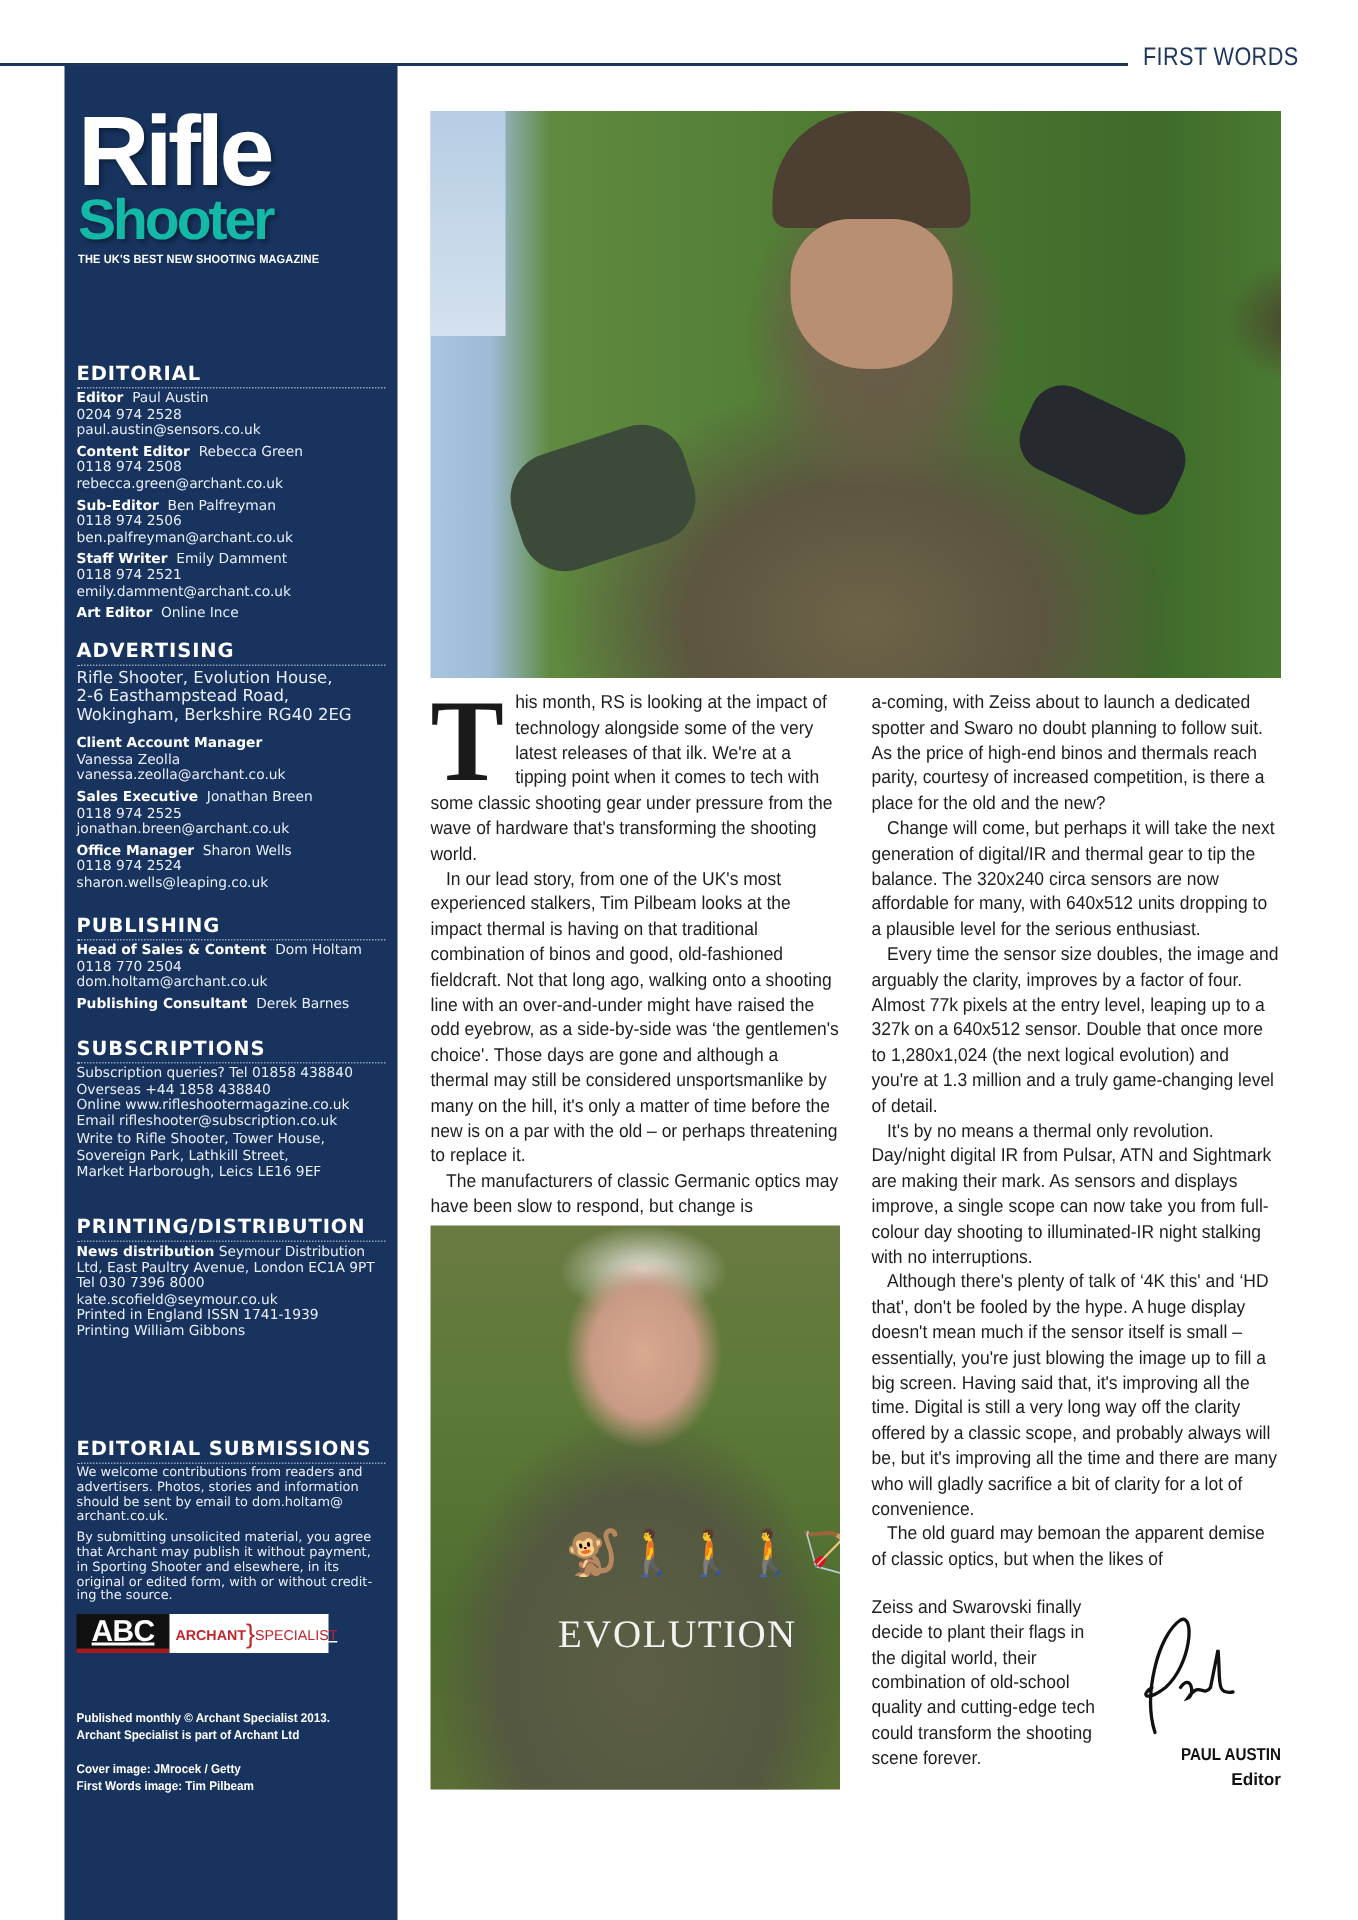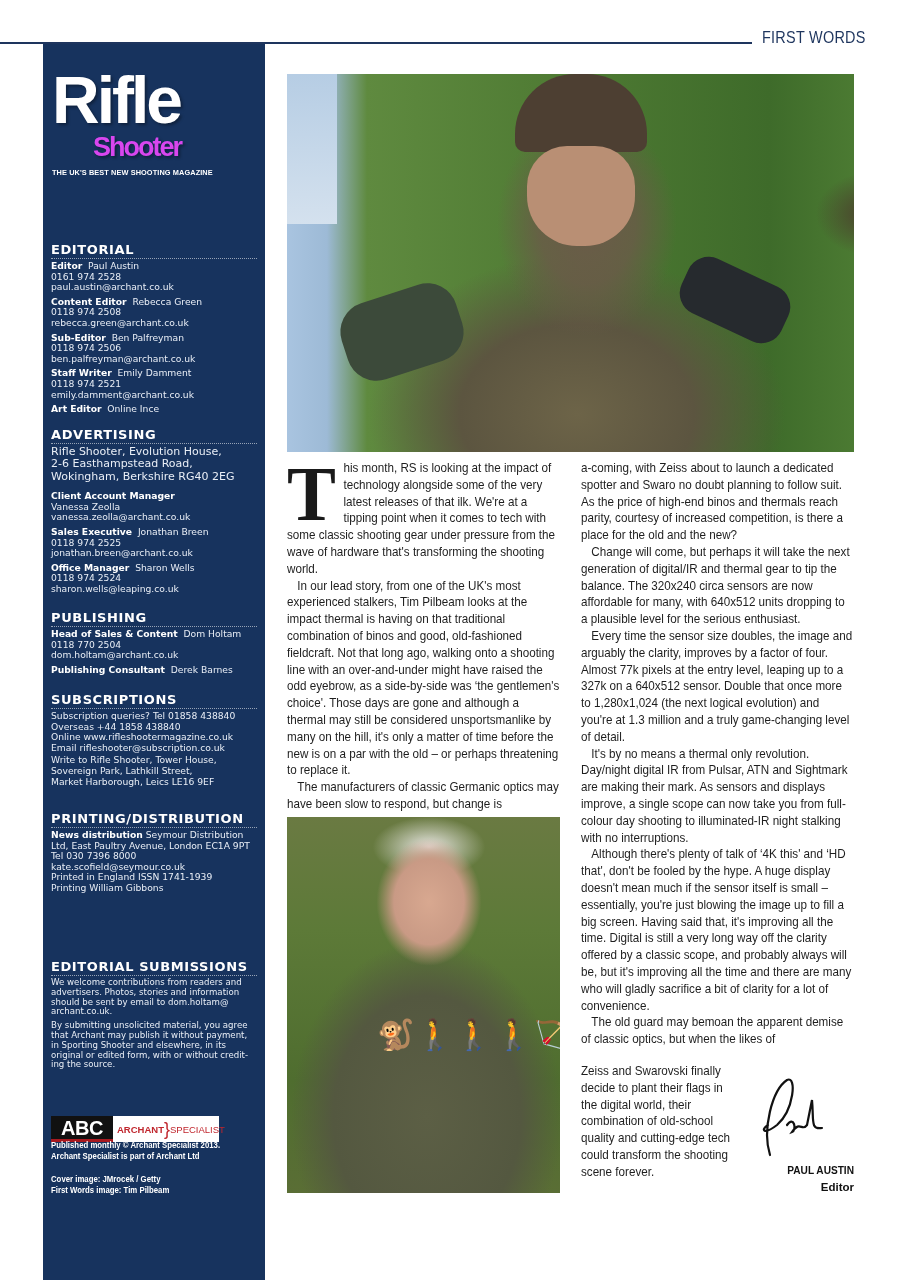--- a/index.html
+++ b/index.html
@@ -6,32 +6,32 @@
     html, body { width: 905px; height: 1280px; background: #ffffff; overflow: hidden; }
     body { position: relative; font-family: "Liberation Sans", sans-serif; color: #1a1a1a; }
 
     .top-rule { position: absolute; left: 0; top: 42px; width: 752px; height: 2px; background: #1e355e; }
     .section-tag { position: absolute; left: 762px; top: 28px; font-family: "Liberation Sans", sans-serif; font-size: 17px; color: #1e355e; letter-spacing: 0.3px; transform: scaleX(0.85); transform-origin: left top; white-space: nowrap; }
 
     
     .sidebar { position: absolute; left: 43px; top: 44px; width: 222px; height: 1236px; background: #17335e; color: #ffffff; padding: 0 8px 0 8px; }
     .masthead { position: absolute; left: 9px; top: 28px; }
     .mast-rifle { font-family: "Liberation Sans", sans-serif; font-weight: 700; font-size: 66px; line-height: 56px; letter-spacing: -3px; color: #ffffff; text-shadow: 2px 2px 3px rgba(0,0,0,0.35); }
-    .mast-shooter { font-family: "Liberation Sans", sans-serif; font-weight: 700; font-size: 27px; line-height: 38px; letter-spacing: -2px; color: #d946ef; text-shadow: 2px 2px 3px rgba(0,0,0,0.35); margin-top: 0px; margin-left: 41px; }
+    .mast-shooter { font-family: "Liberation Sans", sans-serif; font-weight: 700; font-size: 38px; line-height: 38px; letter-spacing: -2px; color: #14b8a6; text-shadow: 2px 2px 3px rgba(0,0,0,0.35); margin-top: 0px; }
     .mast-tagline { font-family: "Liberation Sans", sans-serif; font-weight: 700; font-size: 8px; letter-spacing: 0.1px; color: #ffffff; margin-top: 2px; transform: scaleX(0.92); transform-origin: left; white-space: nowrap; }
 
     .sb-section { position: absolute; left: 8px; width: 206px; margin-top: 20px; }
     .sb-heading { font-family: "DejaVu Sans", sans-serif; font-weight: 700; font-size: 13px; letter-spacing: 0.6px; line-height: 15px; padding-bottom: 1px; border-bottom: 1px dotted rgba(255,255,255,0.55); margin-bottom: 2px; white-space: nowrap; }
     .sb-line { font-family: "DejaVu Sans", sans-serif; font-size: 9.2px; line-height: 10.6px; white-space: nowrap; color: #e9eef6; }
     .sb-line b { font-weight: 700; color: #ffffff; }
     .sb-gap { height: 4px; }
     .sb-addr { font-family: "DejaVu Sans", sans-serif; font-size: 11px; line-height: 12.4px; white-space: nowrap; color: #e9eef6; }
     .sb-small { font-family: "DejaVu Sans", sans-serif; font-size: 8.6px; line-height: 9.8px; color: #e9eef6; }
 
-    .abc-logo { position: absolute; left: 8px; top: 1072px; height: 28px; display: flex; }
+    .abc-logo { position: absolute; left: 8px; top: 1032px; height: 28px; display: flex; text-decoration: underline; }
     .abc-box { width: 62px; height: 26px; background: #111; color: #fff; font-family: "Liberation Sans", sans-serif; font-weight: 700; font-size: 20px; line-height: 24px; text-align: center; letter-spacing: -0.5px; border-bottom: 3px solid #a8191f; }
     .archant-box { width: 106px; height: 26px; background: #fff; color: #c0262d; font-family: "Liberation Sans", sans-serif; font-size: 9.5px; line-height: 26px; padding-left: 4px; white-space: nowrap; text-align: center; }
     .archant-box .arch { font-weight: 700; }
     .archant-box .brace { font-size: 18px; vertical-align: -2px; color: #c0262d; }
     .footer-lines { position: absolute; left: 8px; width: 206px; font-family: "Liberation Sans", sans-serif; font-size: 8.4px; line-height: 11px; color: #ffffff; font-weight: 700; transform: scaleX(0.93); transform-origin: left; white-space: nowrap; }
 
     
     .photo { position: absolute; overflow: hidden; }
     .photo-main { left: 287px; top: 74px; width: 567px; height: 378px;
       background:
@@ -79,22 +79,22 @@
 <aside class="sidebar">
   <div class="masthead">
     <div class="mast-rifle">Rifle</div>
     <div class="mast-shooter">Shooter</div>
     <div class="mast-tagline">THE UK'S BEST NEW SHOOTING MAGAZINE</div>
   </div>
 
   <section class="sb-section" style="top:178px">
     <div class="sb-heading">EDITORIAL</div>
     <div class="sb-line"><b>Editor</b>&nbsp; <span>Paul Austin</span></div>
-    <div class="sb-line">0161 974 2528</div>
-    <div class="sb-line">paul.austin@archant.co.uk</div>
+    <div class="sb-line">0204 974 2528</div>
+    <div class="sb-line">paul.austin@sensors.co.uk</div>
     <div class="sb-gap"></div>
     <div class="sb-line"><b>Content Editor</b>&nbsp; <span>Rebecca Green</span></div>
     <div class="sb-line">0118 974 2508</div>
     <div class="sb-line">rebecca.green@archant.co.uk</div>
     <div class="sb-gap"></div>
     <div class="sb-line"><b>Sub-Editor</b>&nbsp; <span>Ben Palfreyman</span></div>
     <div class="sb-line">0118 974 2506</div>
     <div class="sb-line">ben.palfreyman@archant.co.uk</div>
     <div class="sb-gap"></div>
     <div class="sb-line"><b>Staff Writer</b>&nbsp; <span>Emily Damment</span></div>
@@ -192,20 +192,21 @@
 </div>
 
 <div class="col col-1">
   <p class="first"><span class="dropcap">T</span><span>his month, RS is looking at the impact of technology alongside some of the very latest releases of that ilk. We're at a tipping point when it comes to tech with some classic shooting gear under pressure from the wave of hardware that's transforming the shooting world.</span></p>
   <p>In our lead story, from one of the UK's most experienced stalkers, Tim Pilbeam looks at the impact thermal is having on that traditional combination of binos and good, old-fashioned fieldcraft. Not that long ago, walking onto a shooting line with an over-and-under might have raised the odd eyebrow, as a side-by-side was ‘the gentlemen's choice'. Those days are gone and although a thermal may still be considered unsportsmanlike by many on the hill, it's only a matter of time before the new is on a par with the old – or perhaps threatening to replace it.</p>
   <p>The manufacturers of classic Germanic optics may have been slow to respond, but change is</p>
 </div>
 
 <div class="photo photo-inset" aria-label="Grey-haired man in olive Evolution t-shirt">
   <div class="evo-figs">🐒🚶🚶🚶🏹</div>
+  <div class="evolution">EVOLUTION</div>
 </div>
 
 <div class="col col-2">
   <p class="first">a-coming, with Zeiss about to launch a dedicated spotter and Swaro no doubt planning to follow suit. As the price of high-end binos and thermals reach parity, courtesy of increased competition, is there a place for the old and the new?</p>
   <p>Change will come, but perhaps it will take the next generation of digital/IR and thermal gear to tip the balance. The 320x240 circa sensors are now affordable for many, with 640x512 units dropping to a plausible level for the serious enthusiast.</p>
   <p>Every time the sensor size doubles, the image and arguably the clarity, improves by a factor of four. Almost 77k pixels at the entry level, leaping up to a 327k on a 640x512 sensor. Double that once more to 1,280x1,024 (the next logical evolution) and you're at 1.3 million and a truly game-changing level of detail.</p>
   <p>It's by no means a thermal only revolution. Day/night digital IR from Pulsar, ATN and Sightmark are making their mark. As sensors and displays improve, a single scope can now take you from full-colour day shooting to illuminated-IR night stalking with no interruptions.</p>
   <p>Although there's plenty of talk of ‘4K this' and ‘HD that', don't be fooled by the hype. A huge display doesn't mean much if the sensor itself is small – essentially, you're just blowing the image up to fill a big screen. Having said that, it's improving all the time. Digital is still a very long way off the clarity offered by a classic scope, and probably always will be, but it's improving all the time and there are many who will gladly sacrifice a bit of clarity for a lot of convenience.</p>
   <p>The old guard may bemoan the apparent demise of classic optics, but when the likes of</p>
 </div>

